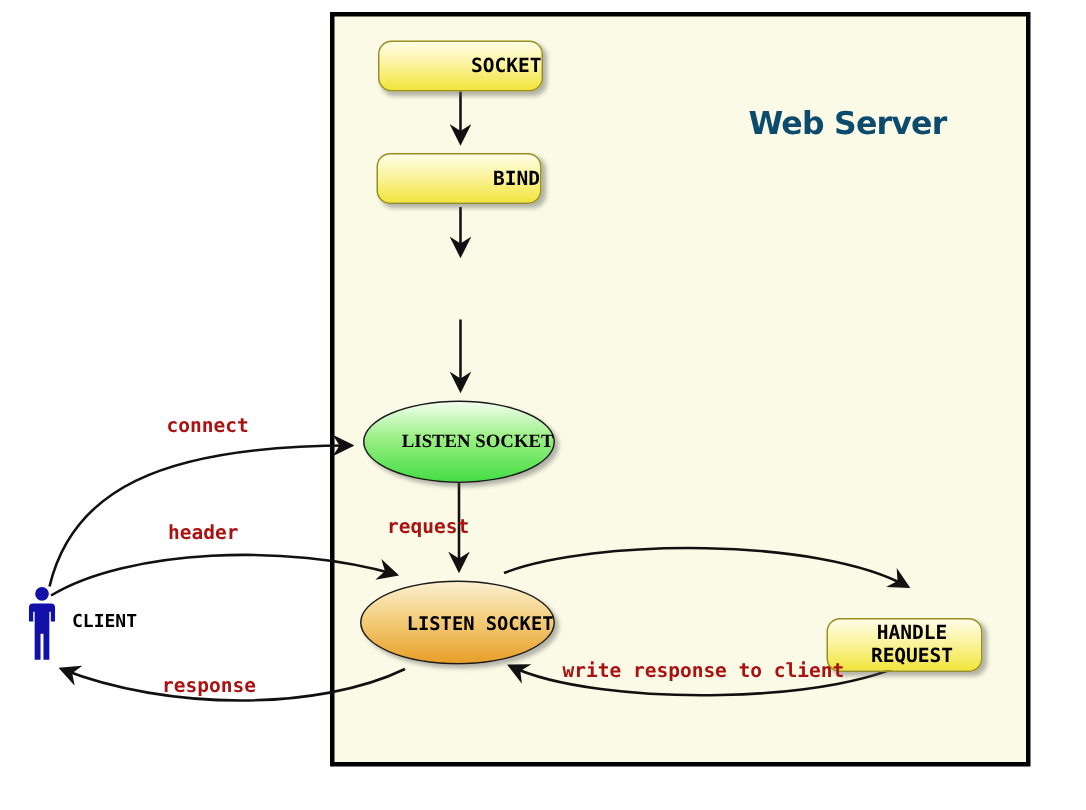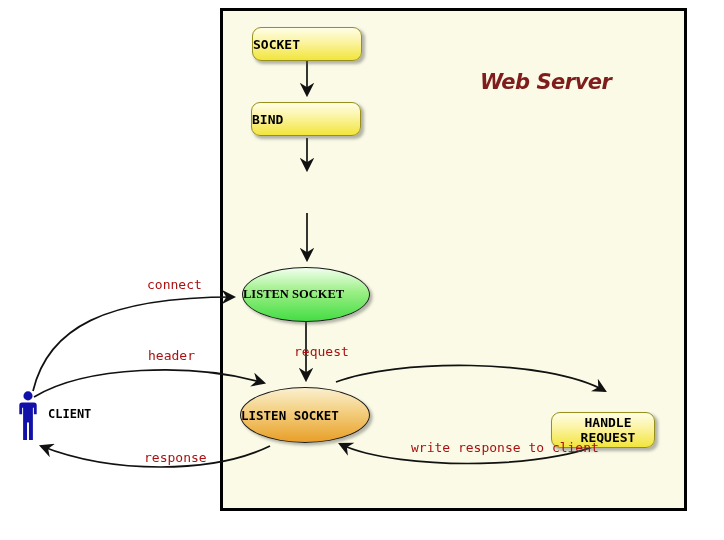--- a/index.html
+++ b/index.html
@@ -5,48 +5,47 @@
   html,body{margin:0;padding:0;background:#fff;}
   .canvas{
     position:relative;width:724px;height:540px;background:#ffffff;
     font-family:"DejaVu Sans Mono", monospace;overflow:hidden;
   }
   .server-box{
     position:absolute;left:220px;top:8px;width:467px;height:503px;
     background:#FAFAE6;border:3px solid #000;box-sizing:border-box;
   }
   .diagram-title{
-    position:absolute;left:480px;top:70px;width:170px;text-align:left;
+    position:absolute;left:480px;top:70px;width:170px;text-align:center;
     font-family:"DejaVu Sans", sans-serif;font-weight:bold;font-size:21px;
-    letter-spacing:-0.5px;color:#7f1d1d;font-style:italic;
+    letter-spacing:-0.5px;color:#0c4a6e;
   }
   .edges{position:absolute;left:0;top:0;width:724px;height:540px;pointer-events:none;}
   .node{
-    position:absolute;display:flex;align-items:center;justify-content:flex-start;
+    position:absolute;display:flex;align-items:center;justify-content:flex-end;
     font-weight:bold;color:#000;box-sizing:border-box;text-align:center;
   }
   .rectnode{
     width:110px;height:34px;border-radius:9px;
     border:1.5px solid #97901E;
     background:linear-gradient(to bottom,#FFFEE6 0%,#FBF3A0 45%,#F2E53C 100%);
     box-shadow:2.5px 2.5px 3px rgba(90,90,90,0.45);
     font-size:13px;
   }
   .ellipsenode{
     border-radius:50%;
     border:1.5px solid #1a1a1a;
     box-shadow:2.5px 2.5px 3px rgba(90,90,90,0.45);
     font-size:12.5px;
   }
   .green{background:linear-gradient(to bottom,#F2FFEF 0%,#9BEF85 45%,#44DD44 100%);font-family:Liberation Serif, serif;}
   .orange{background:linear-gradient(to bottom,#FBF0D0 0%,#F3CE7E 45%,#E89F28 100%);}
   .edge-label{
-    position:absolute;color:#AA1111;font-size:13px;font-weight:normal;
+    position:absolute;color:#AA1111;font-size:13px;font-weight:bold;
     white-space:nowrap;
-    margin-left:36px;
   }
   .client-label{
     position:absolute;left:48px;top:407px;font-size:12px;font-weight:bold;color:#000;
   }
   .client-figure{position:absolute;left:17px;top:391px;width:22px;height:50px;}
 </style>
 </head>
 <body>
 
 <div class="canvas">

